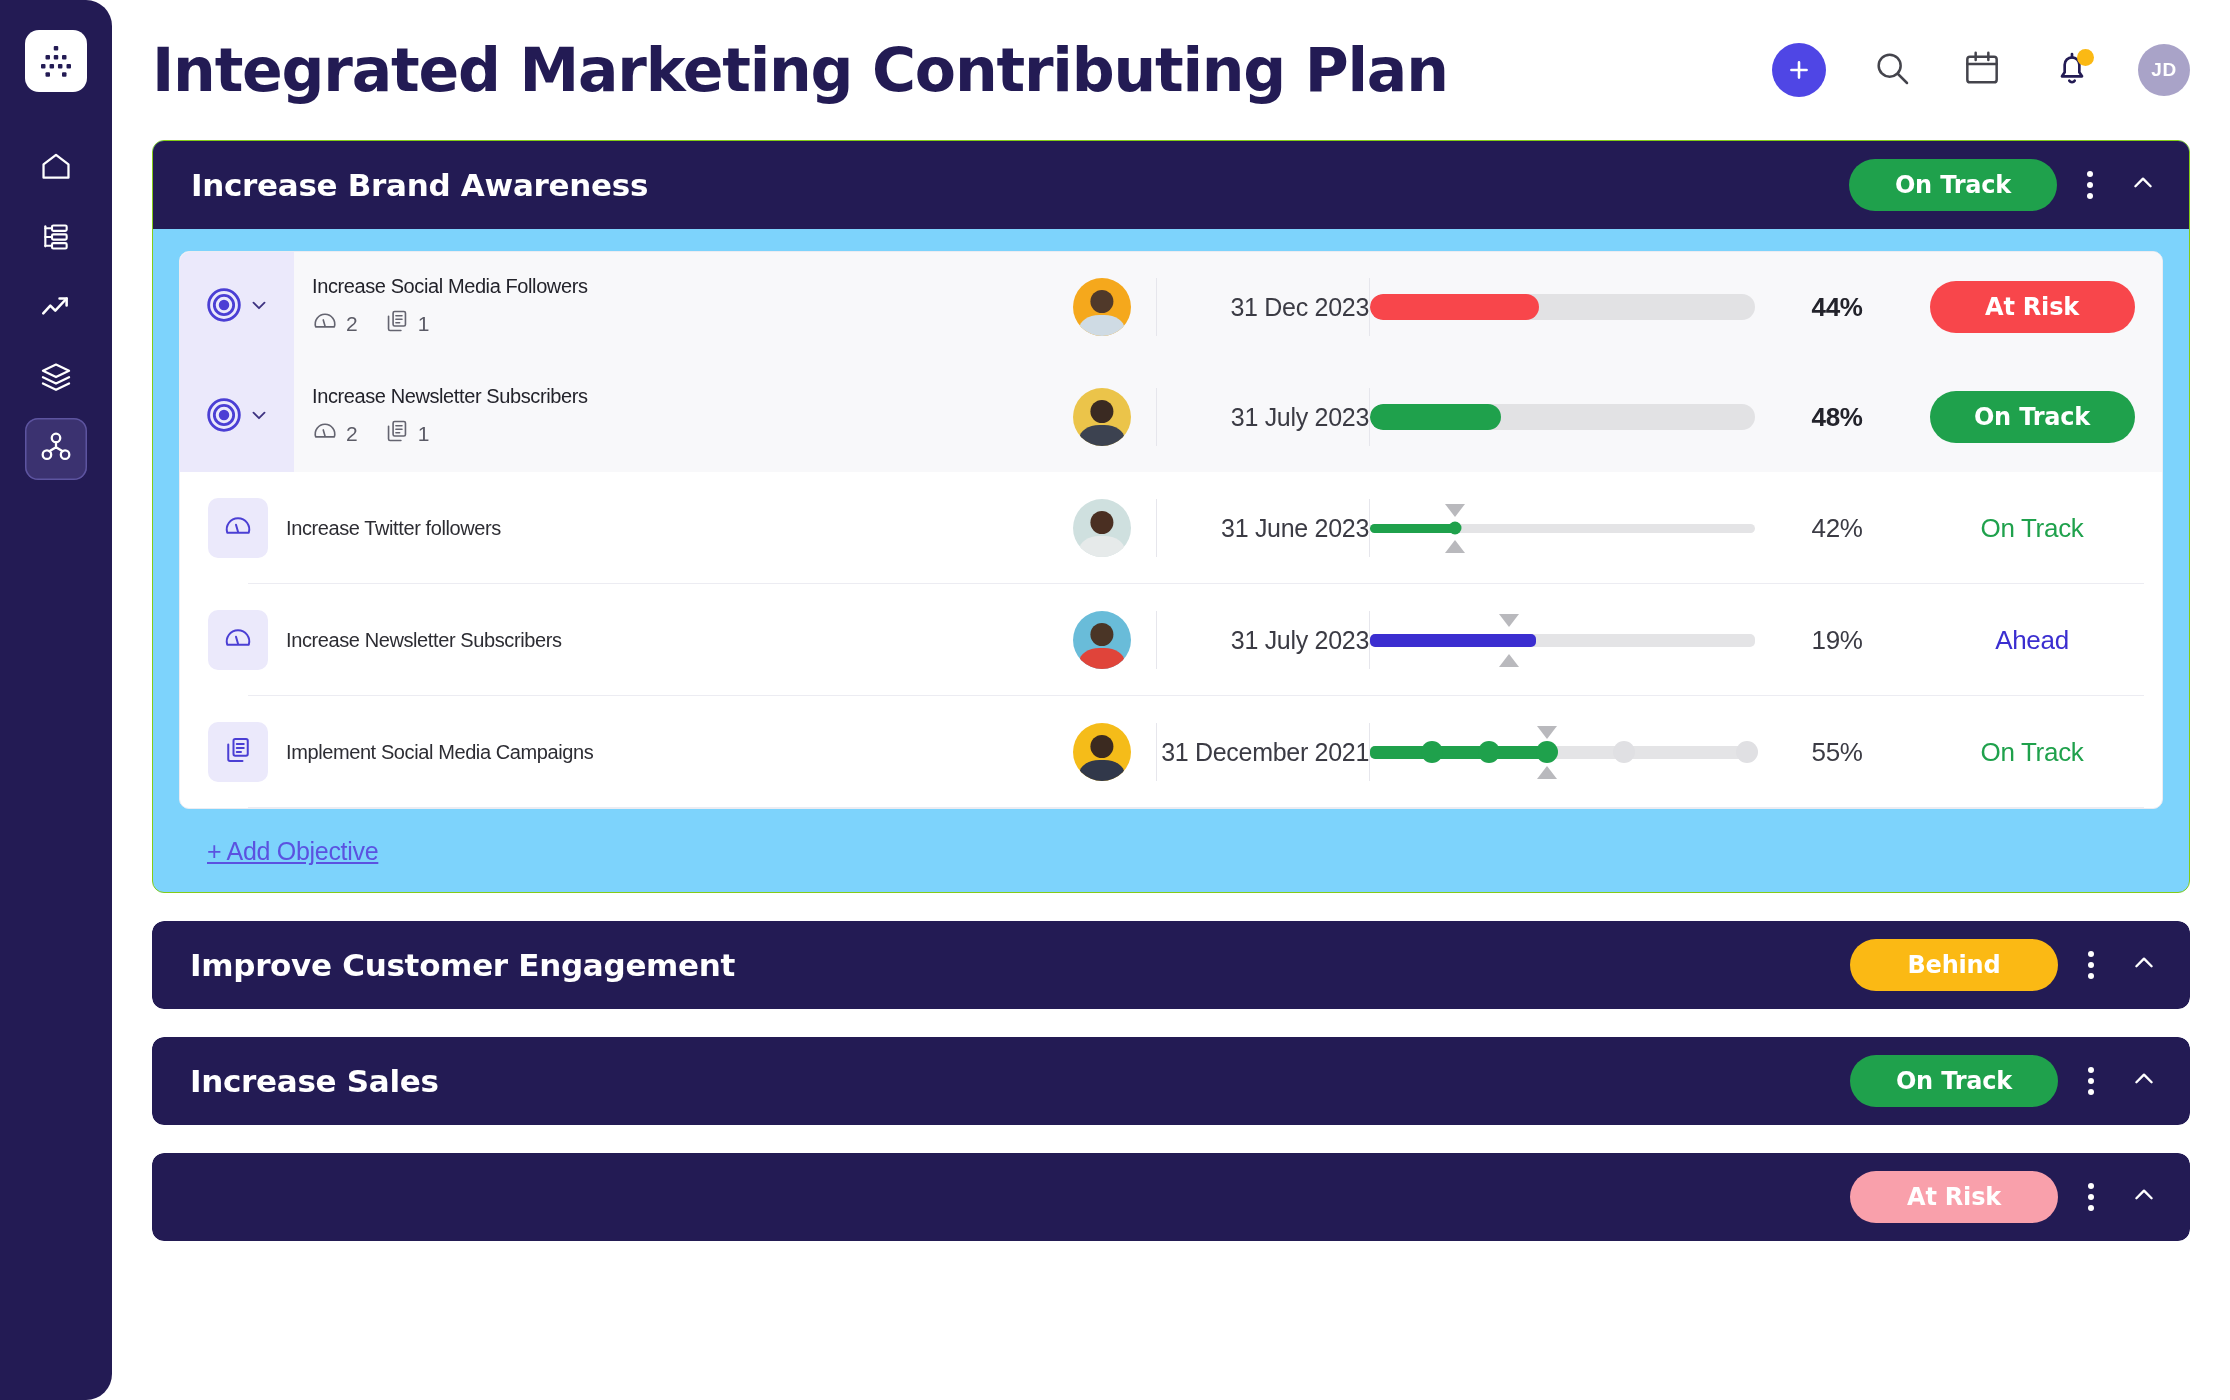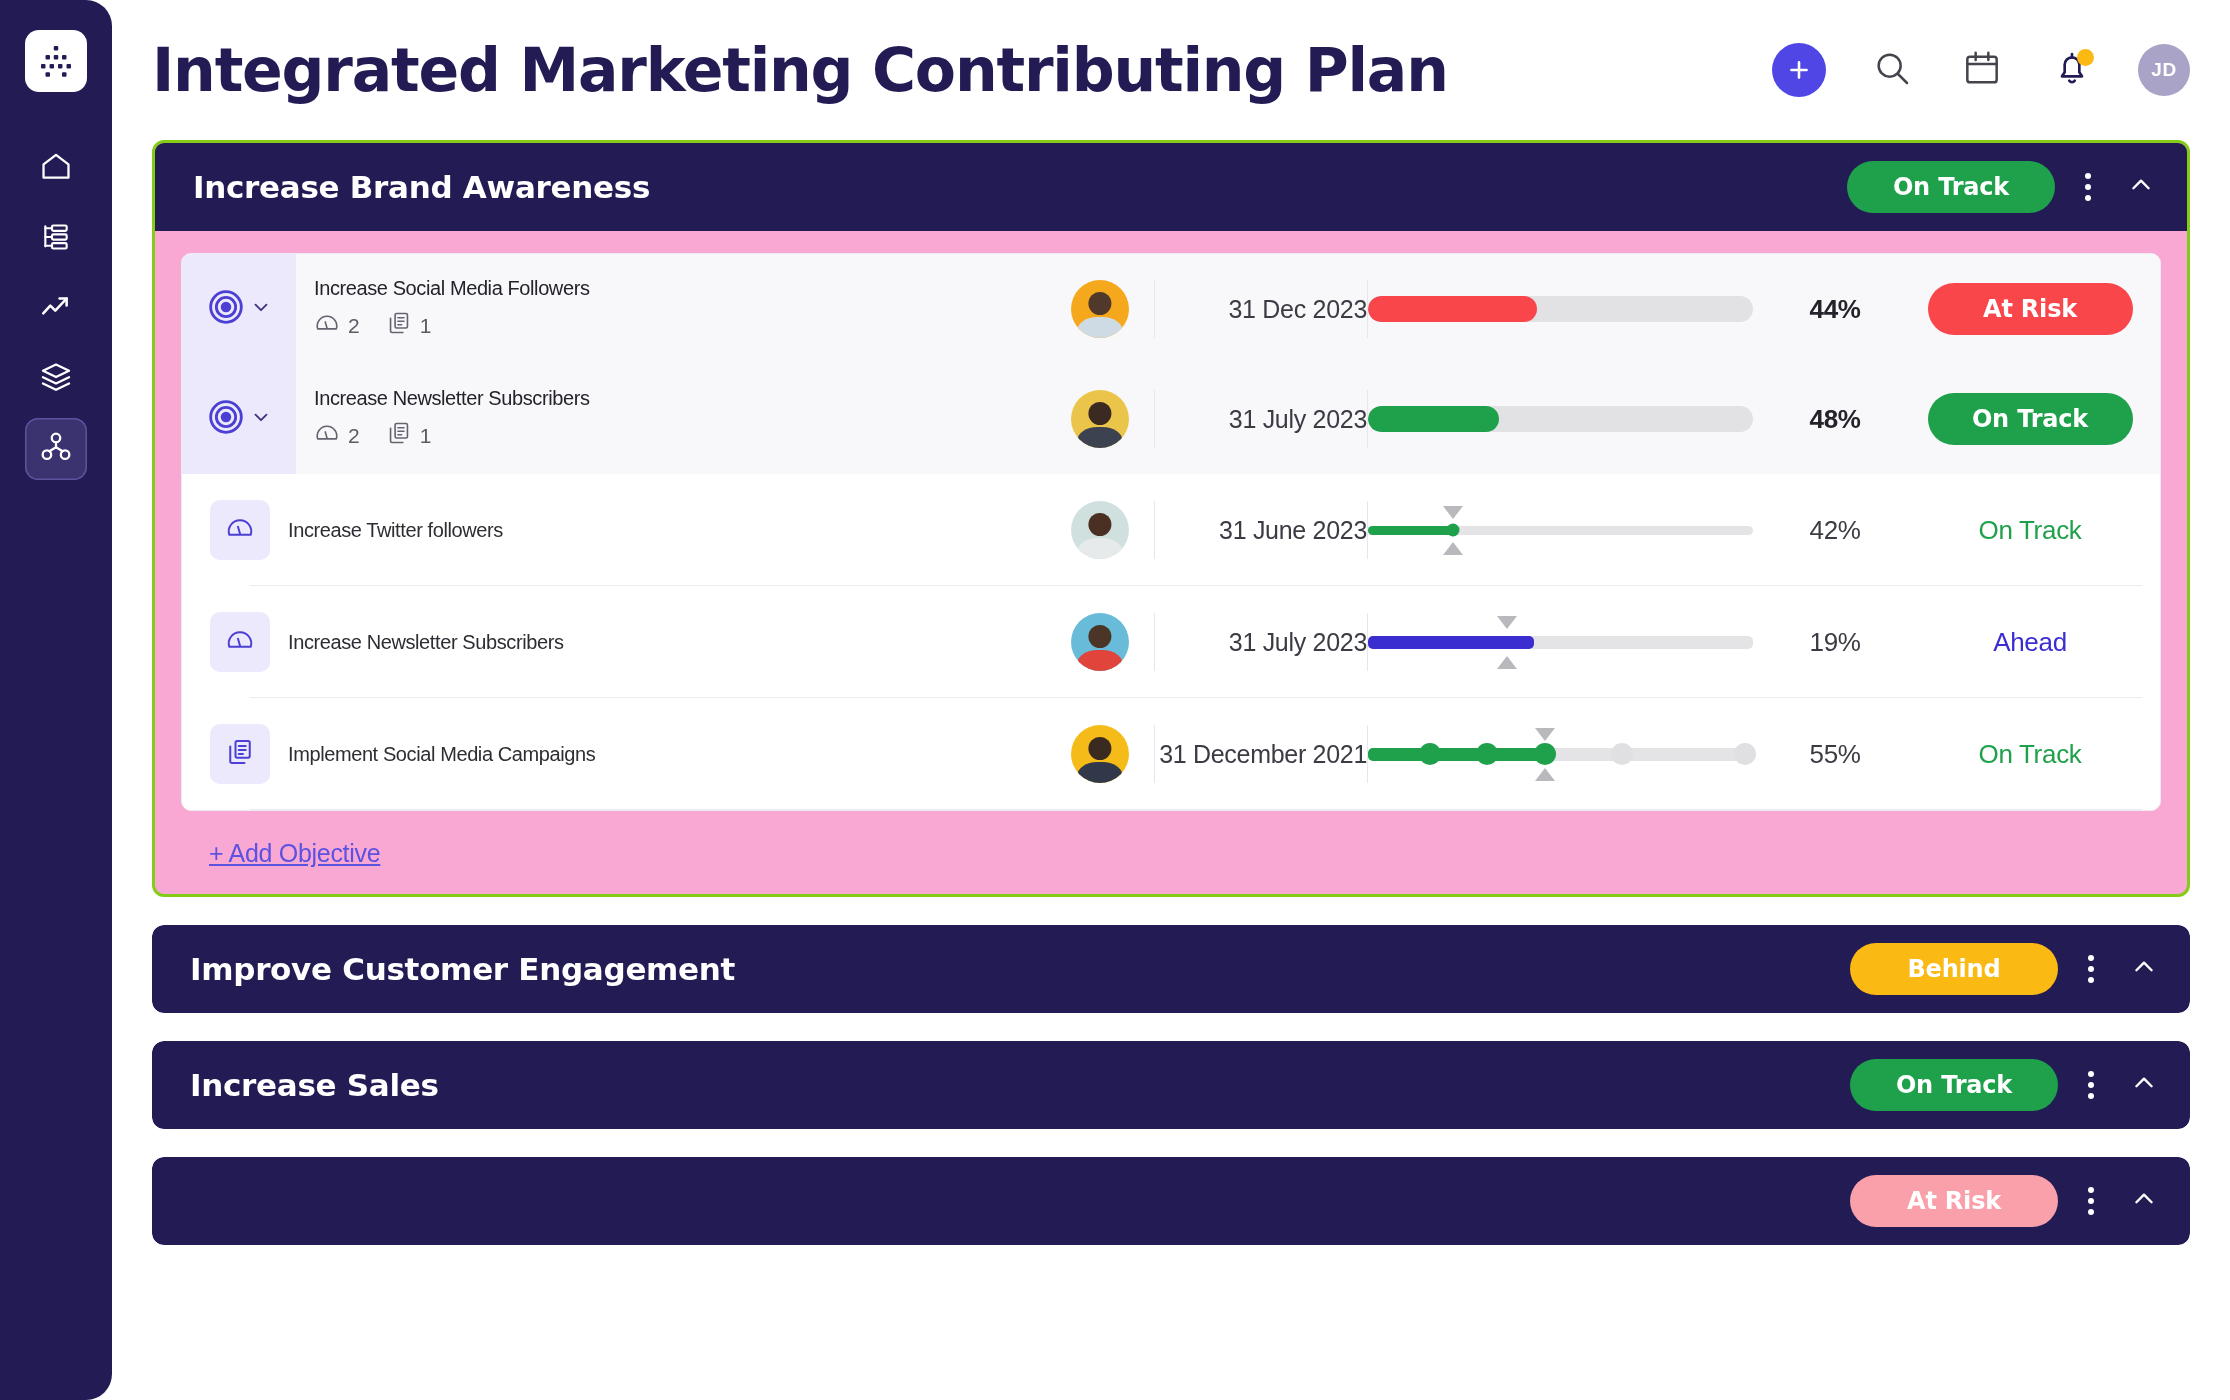--- a/index.html
+++ b/index.html
@@ -61,22 +61,22 @@
   .avatar-jd {
     width: 52px; height: 52px; border-radius: 50%;
     background: #a9a3c8; color: #ffffff;
     display: flex; align-items: center; justify-content: center;
     font-size: 19px; font-weight: 700; letter-spacing: .5px;
   }
 
   
   .objective-card {
     margin: 0 40px 0 40px;
-    background: #f9a8d4;
-    border: 3px solid #84cc16;
+    background: #7dd3fc;
+    border: 1px solid #84cc16;
     border-radius: 12px;
     overflow: hidden;
   }
   .obj-header {
     height: 88px; background: #231b54;
     display: flex; align-items: center;
     padding: 0 26px 0 38px;
   }
   .obj-header.standalone { border-radius: 12px; }
   .obj-title { color: #ffffff; font-size: 31px; font-weight: 700; letter-spacing: -.3px;

